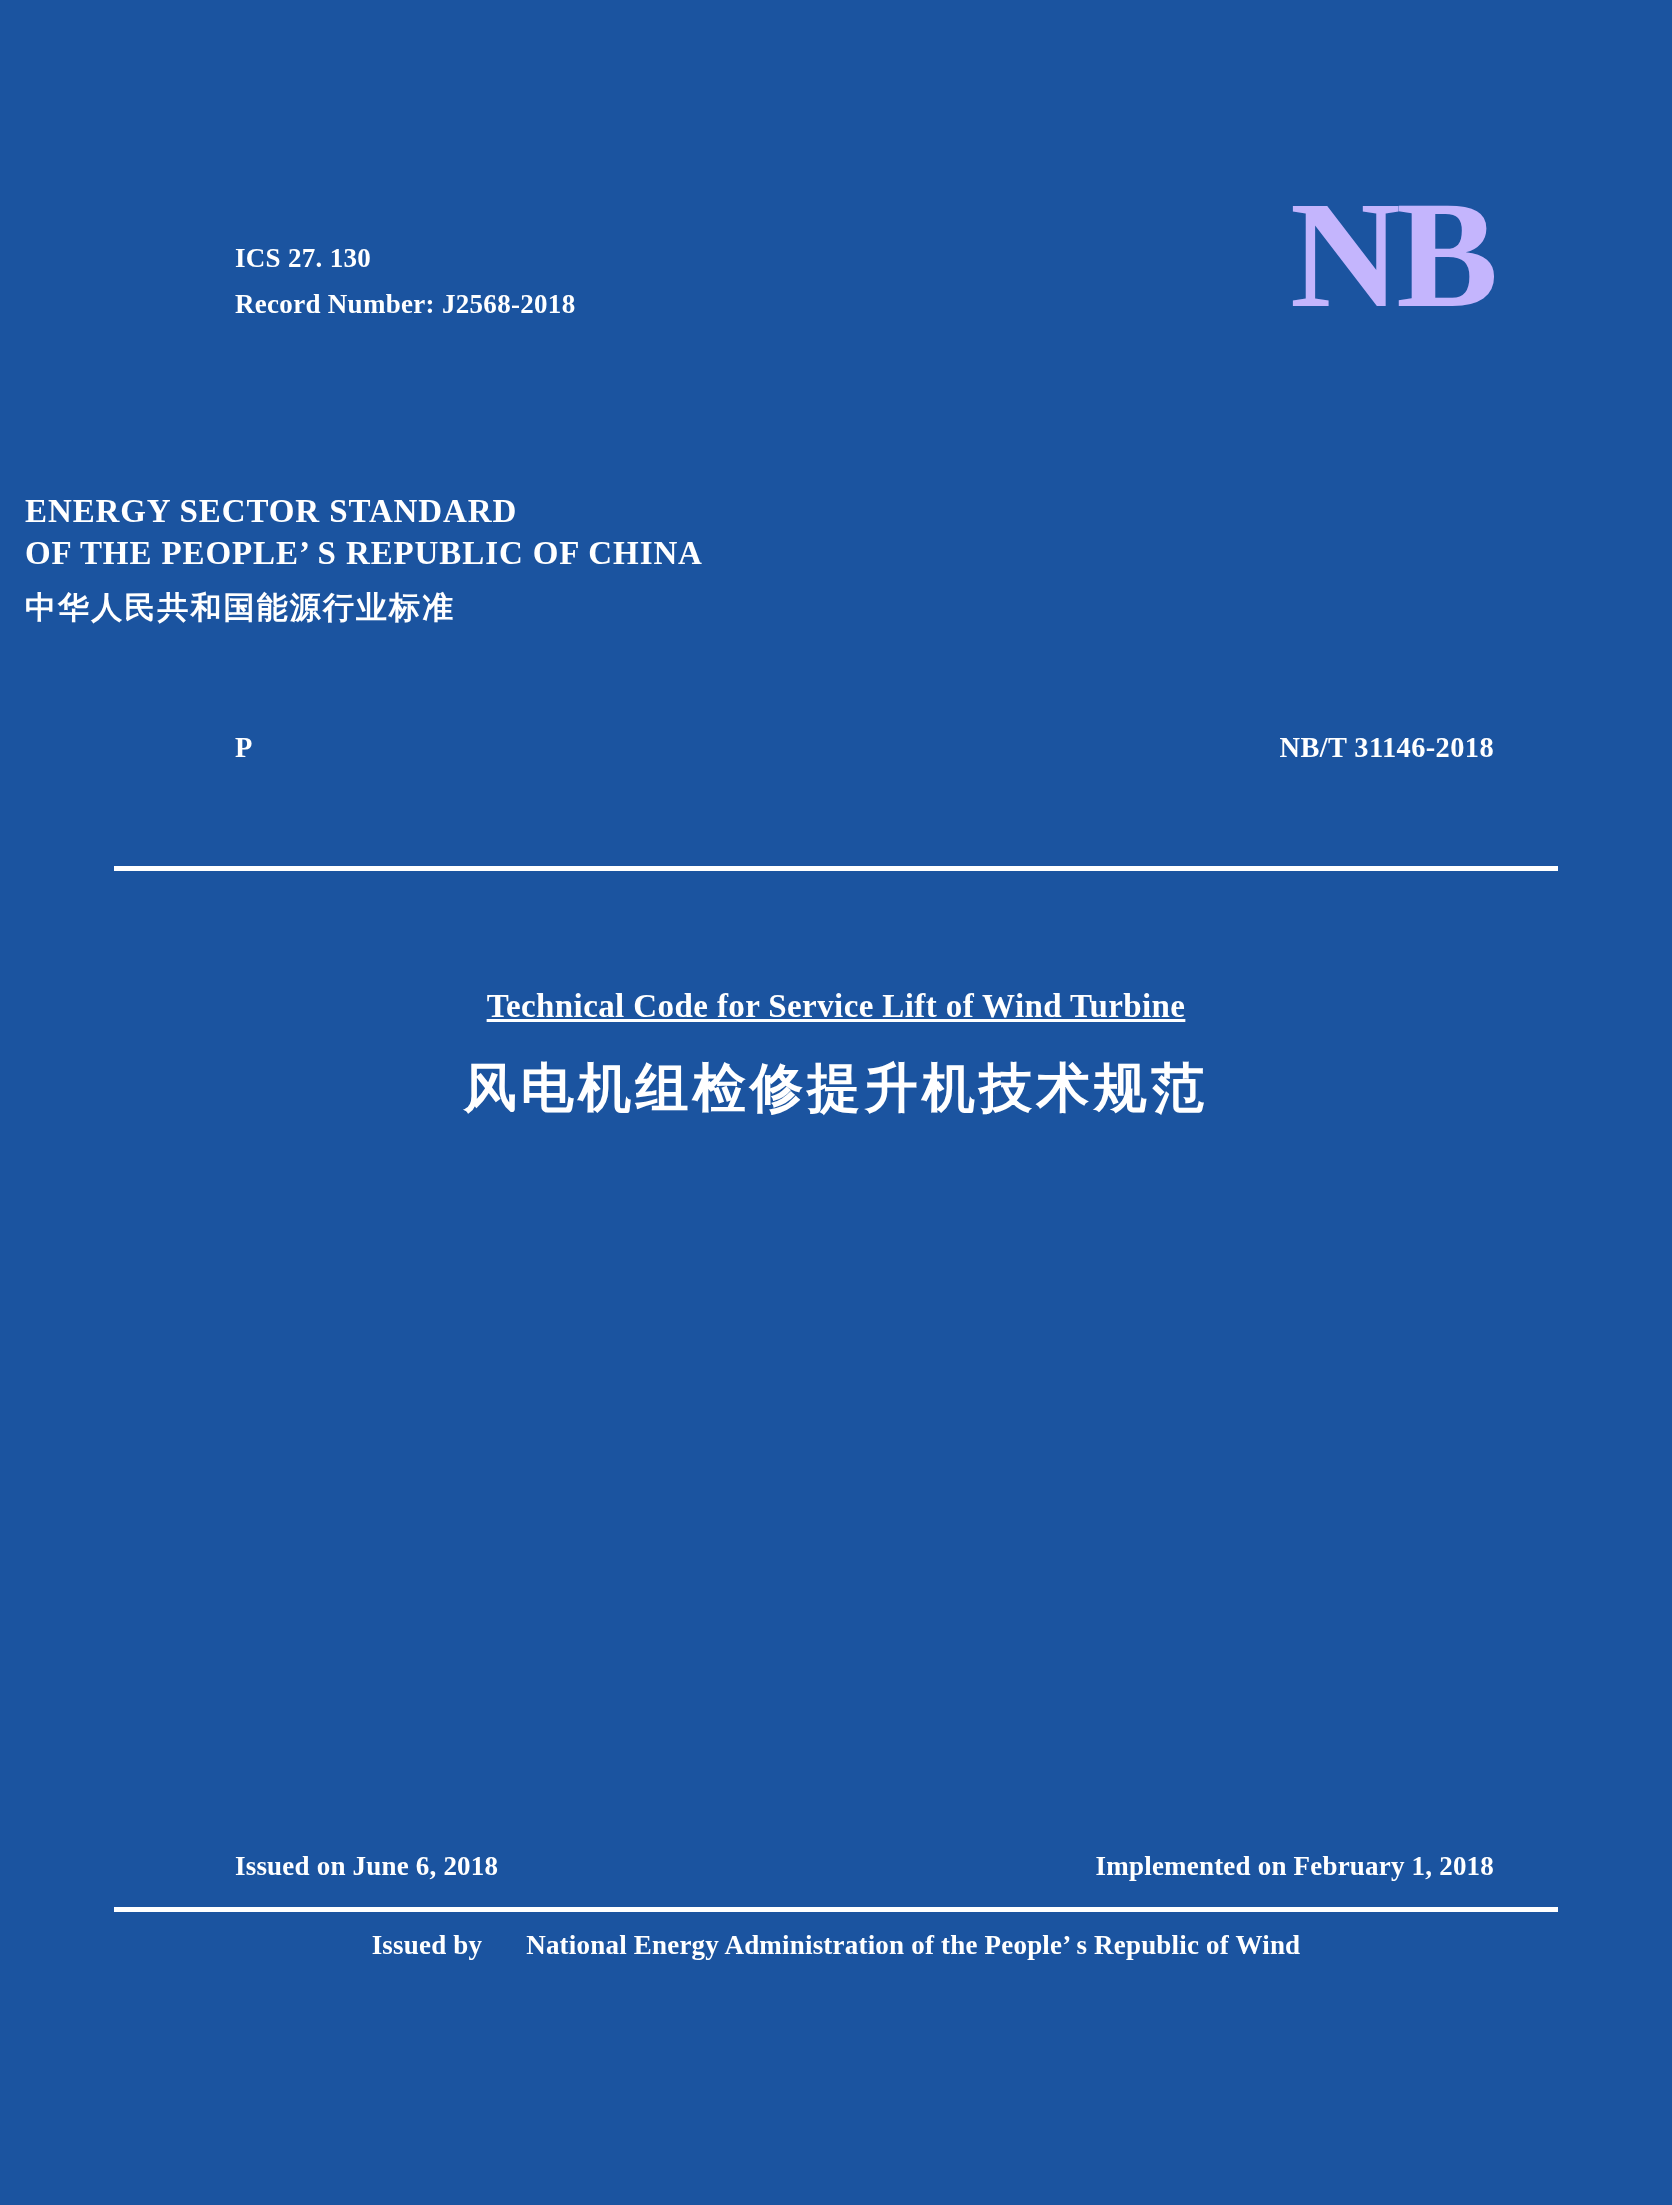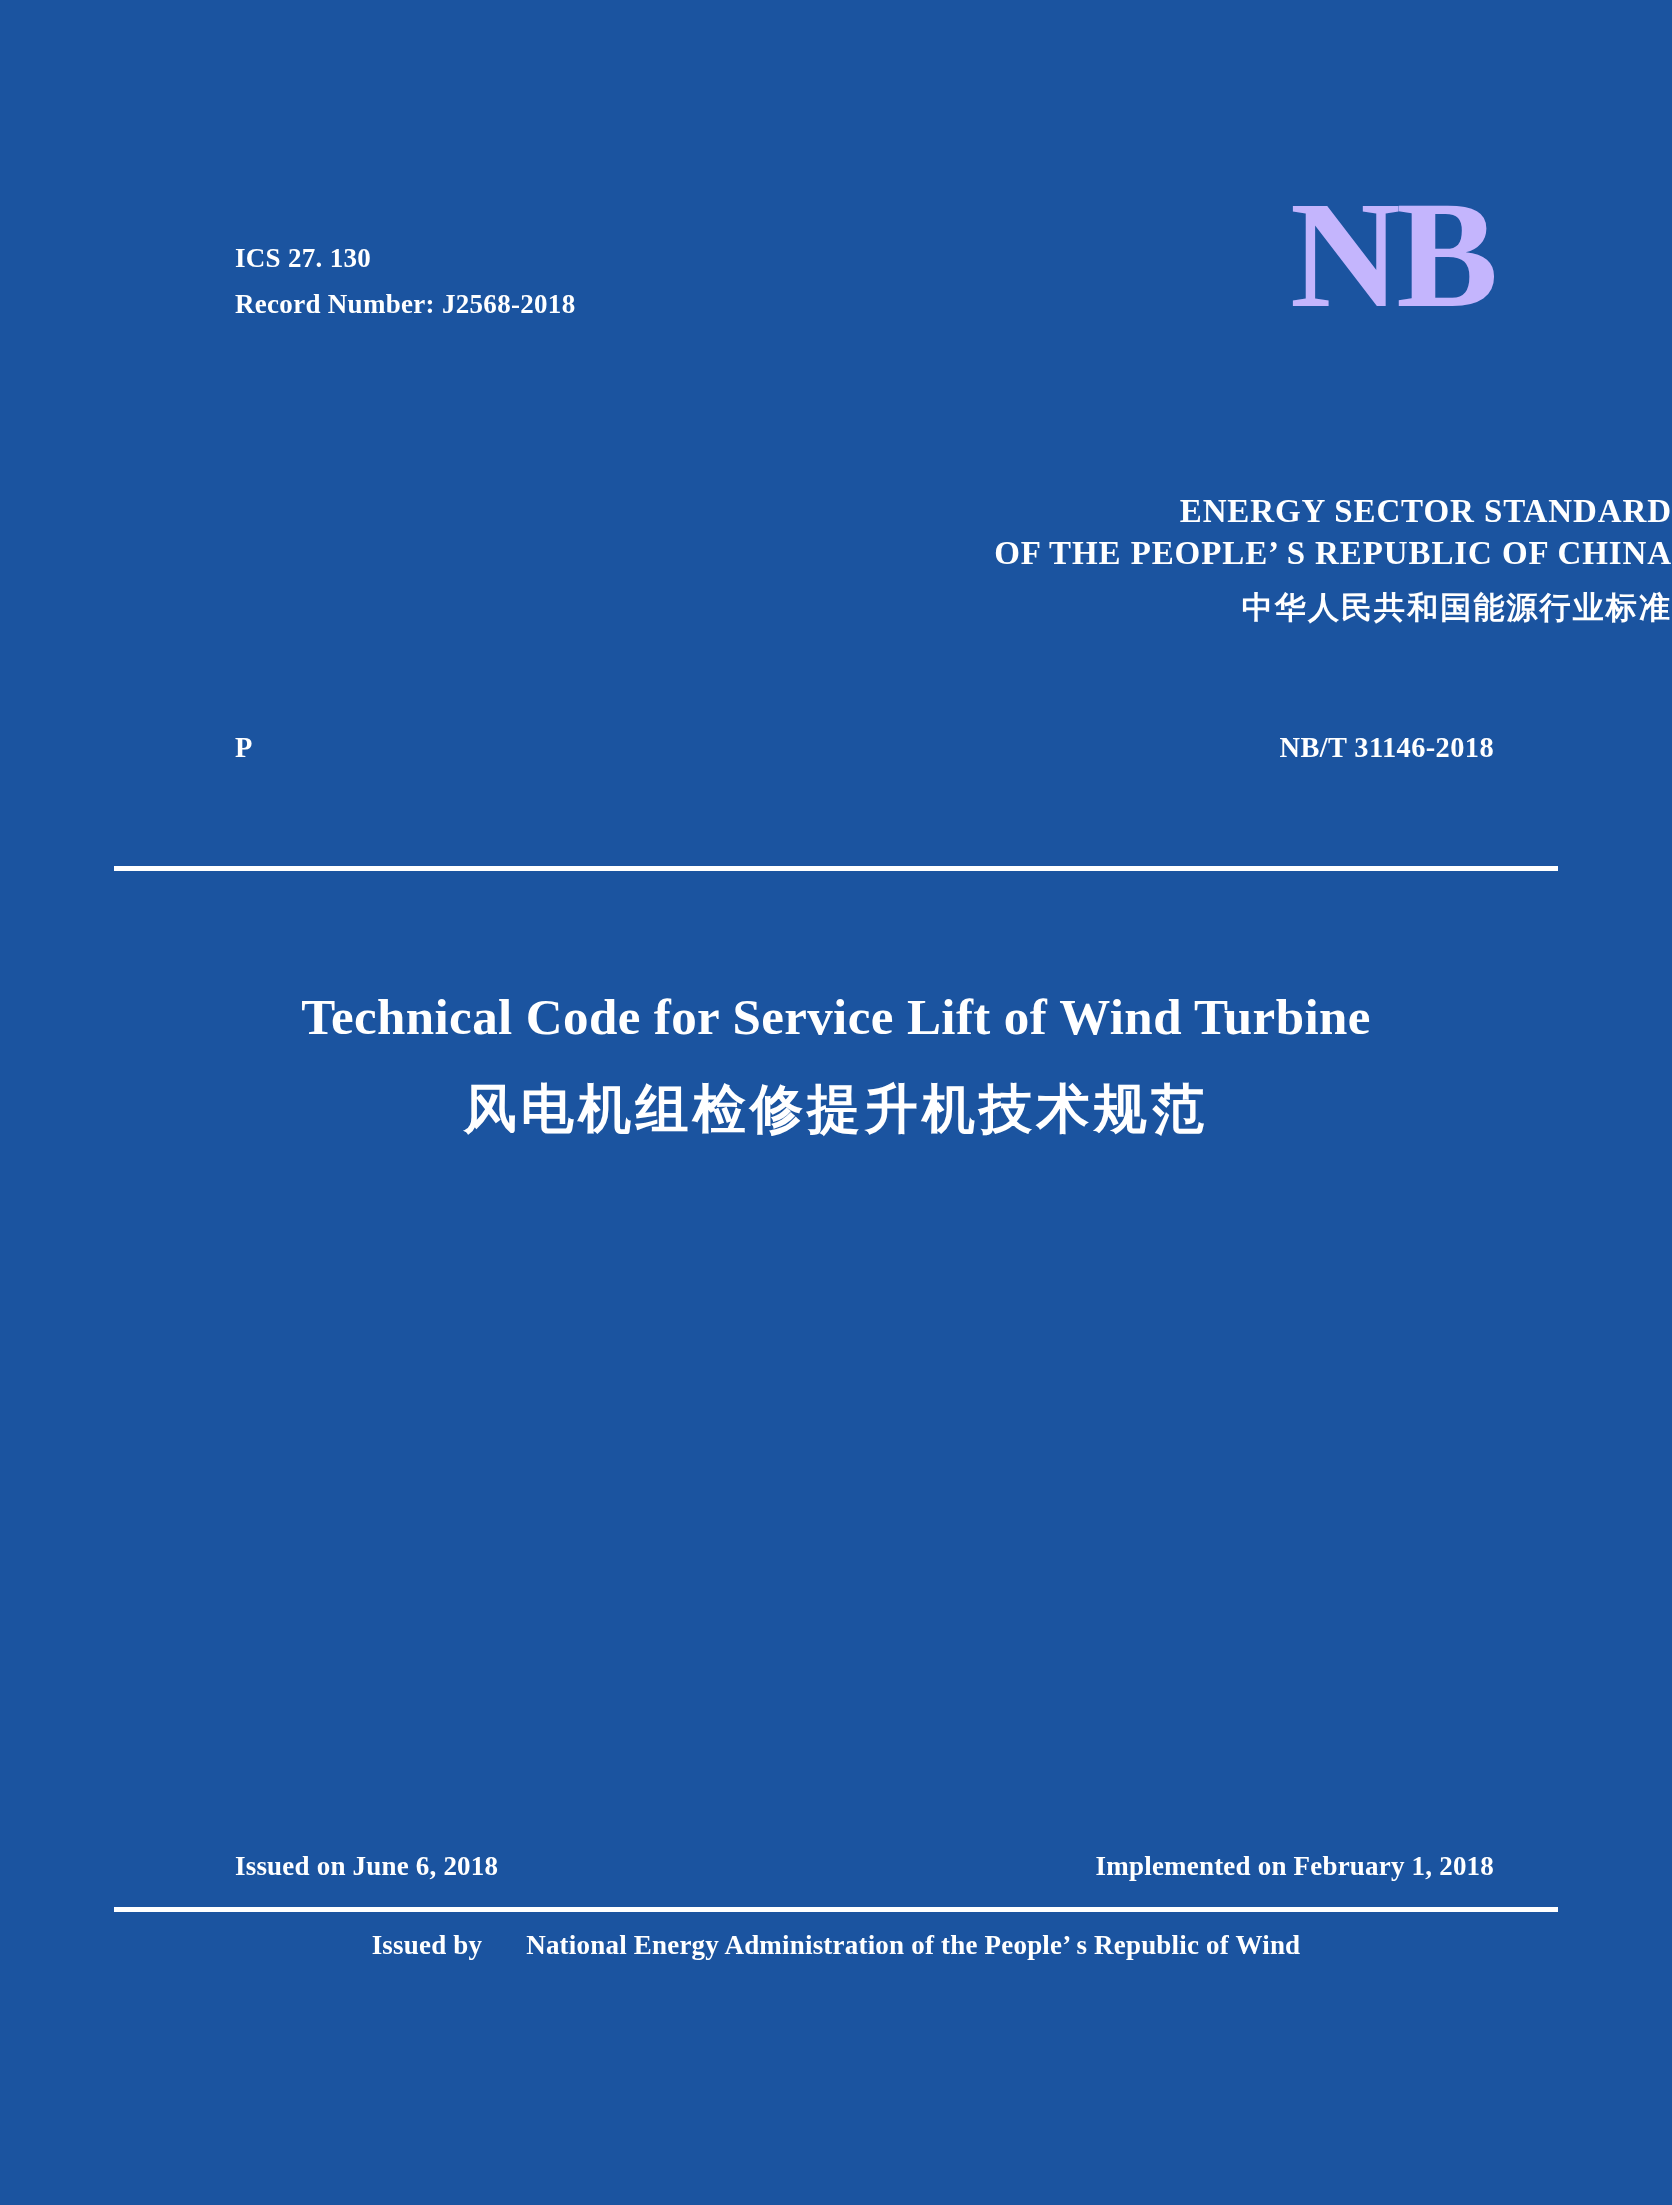--- a/index.html
+++ b/index.html
@@ -43,21 +43,22 @@
     line-height: 1;
     letter-spacing: -4.3px;
     color: #c4b5fd;
   }
   
   .header-block {
     position: absolute;
     left: 0;
     right: 0;
     top: 490px;
-    text-align: right;
+    text-align: left;
+    padding-left: 25px;
   }
   .std-en {
     font-weight: bold;
     font-size: 33px;
     line-height: 1.28;
     letter-spacing: 0.9px;
   }
   .std-cn {
     font-weight: bold;
     font-size: 31px;
@@ -90,22 +91,23 @@
   
   .title-block {
     position: absolute;
     left: 0;
     right: 0;
     top: 988px;
     text-align: center;
   }
   .title-en {
     font-weight: bold;
-    font-size: 51px;
+    font-size: 33px;
     letter-spacing: 0.4px;
+    text-decoration: underline;
   }
   .title-cn {
     font-weight: bold;
     font-size: 53px;
     letter-spacing: 4.3px;
     margin-top: 28px;
     font-family: "DejaVu Sans", sans-serif;
   }
   
   .dates-row {

